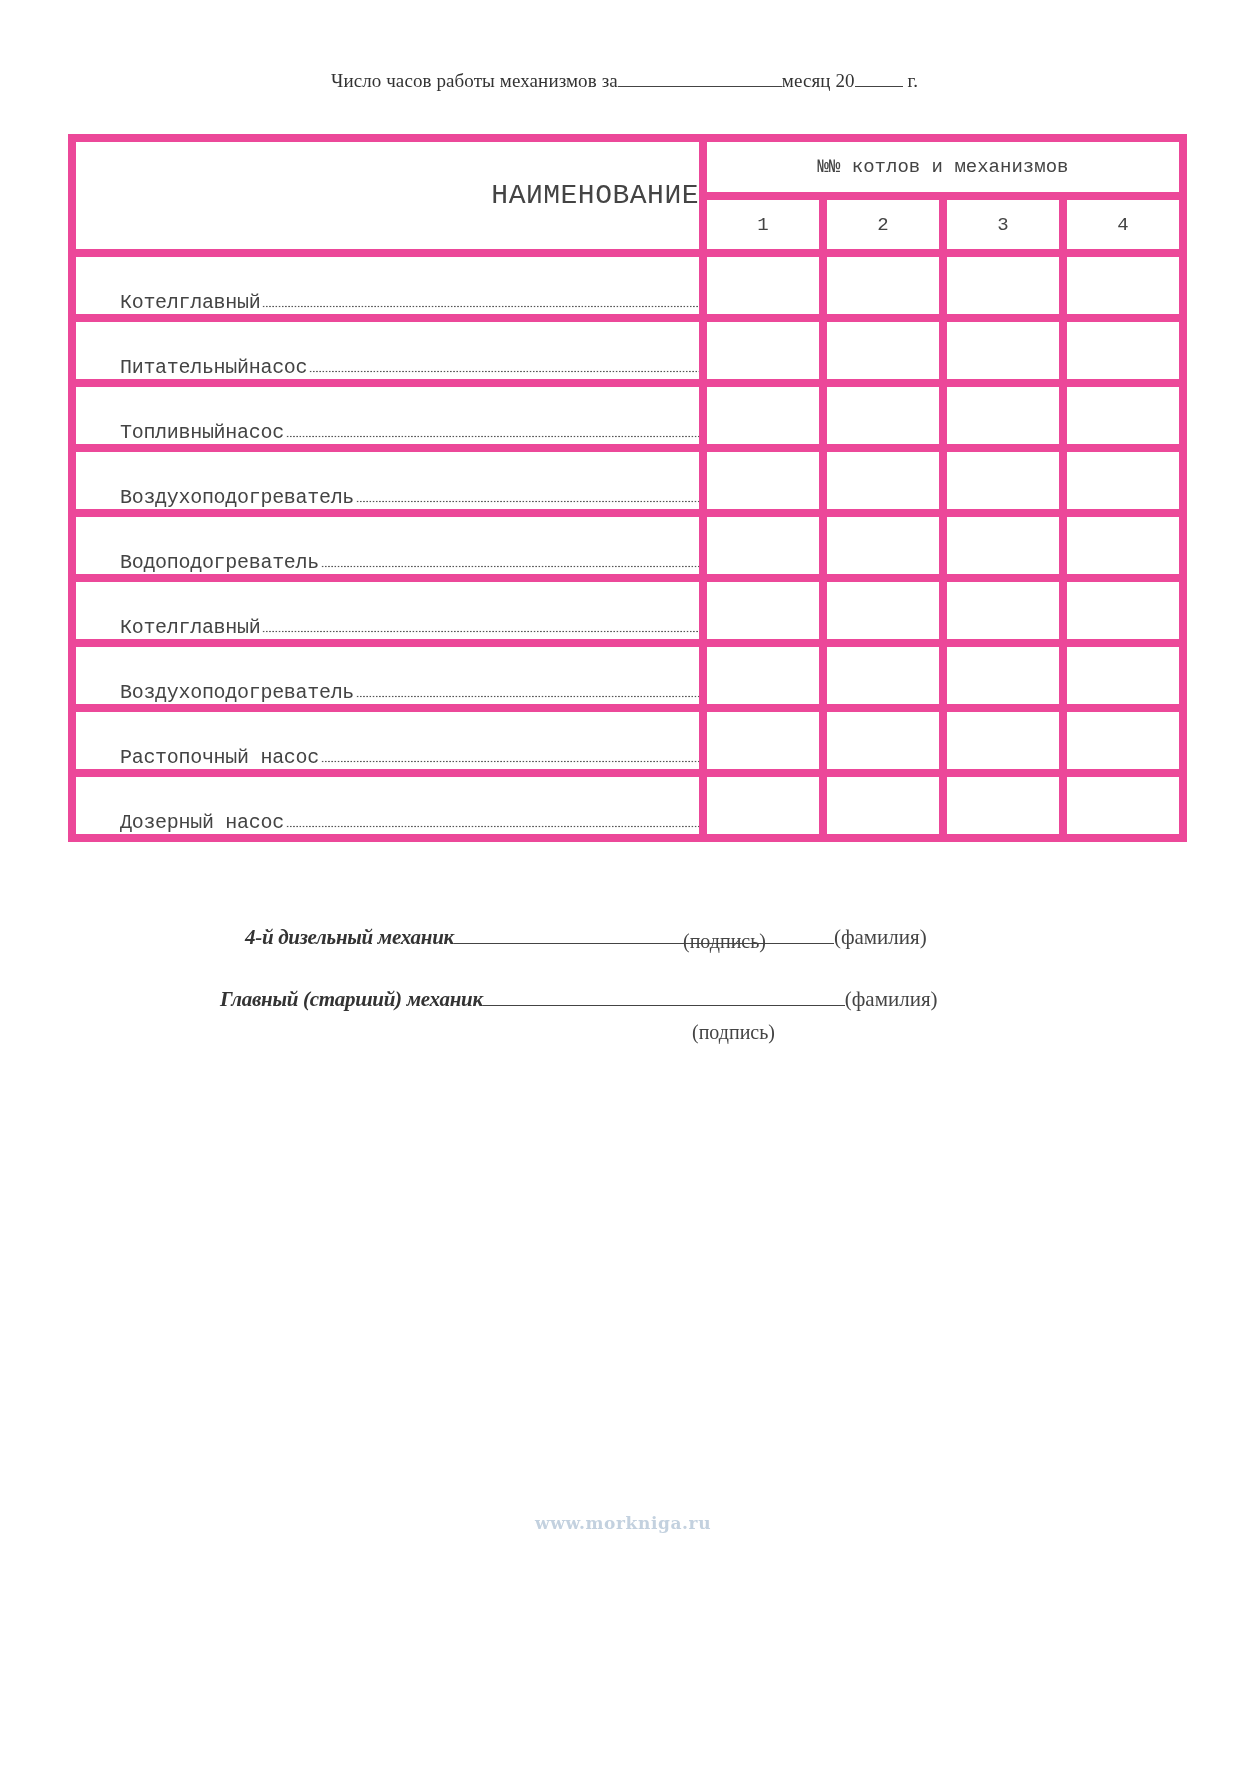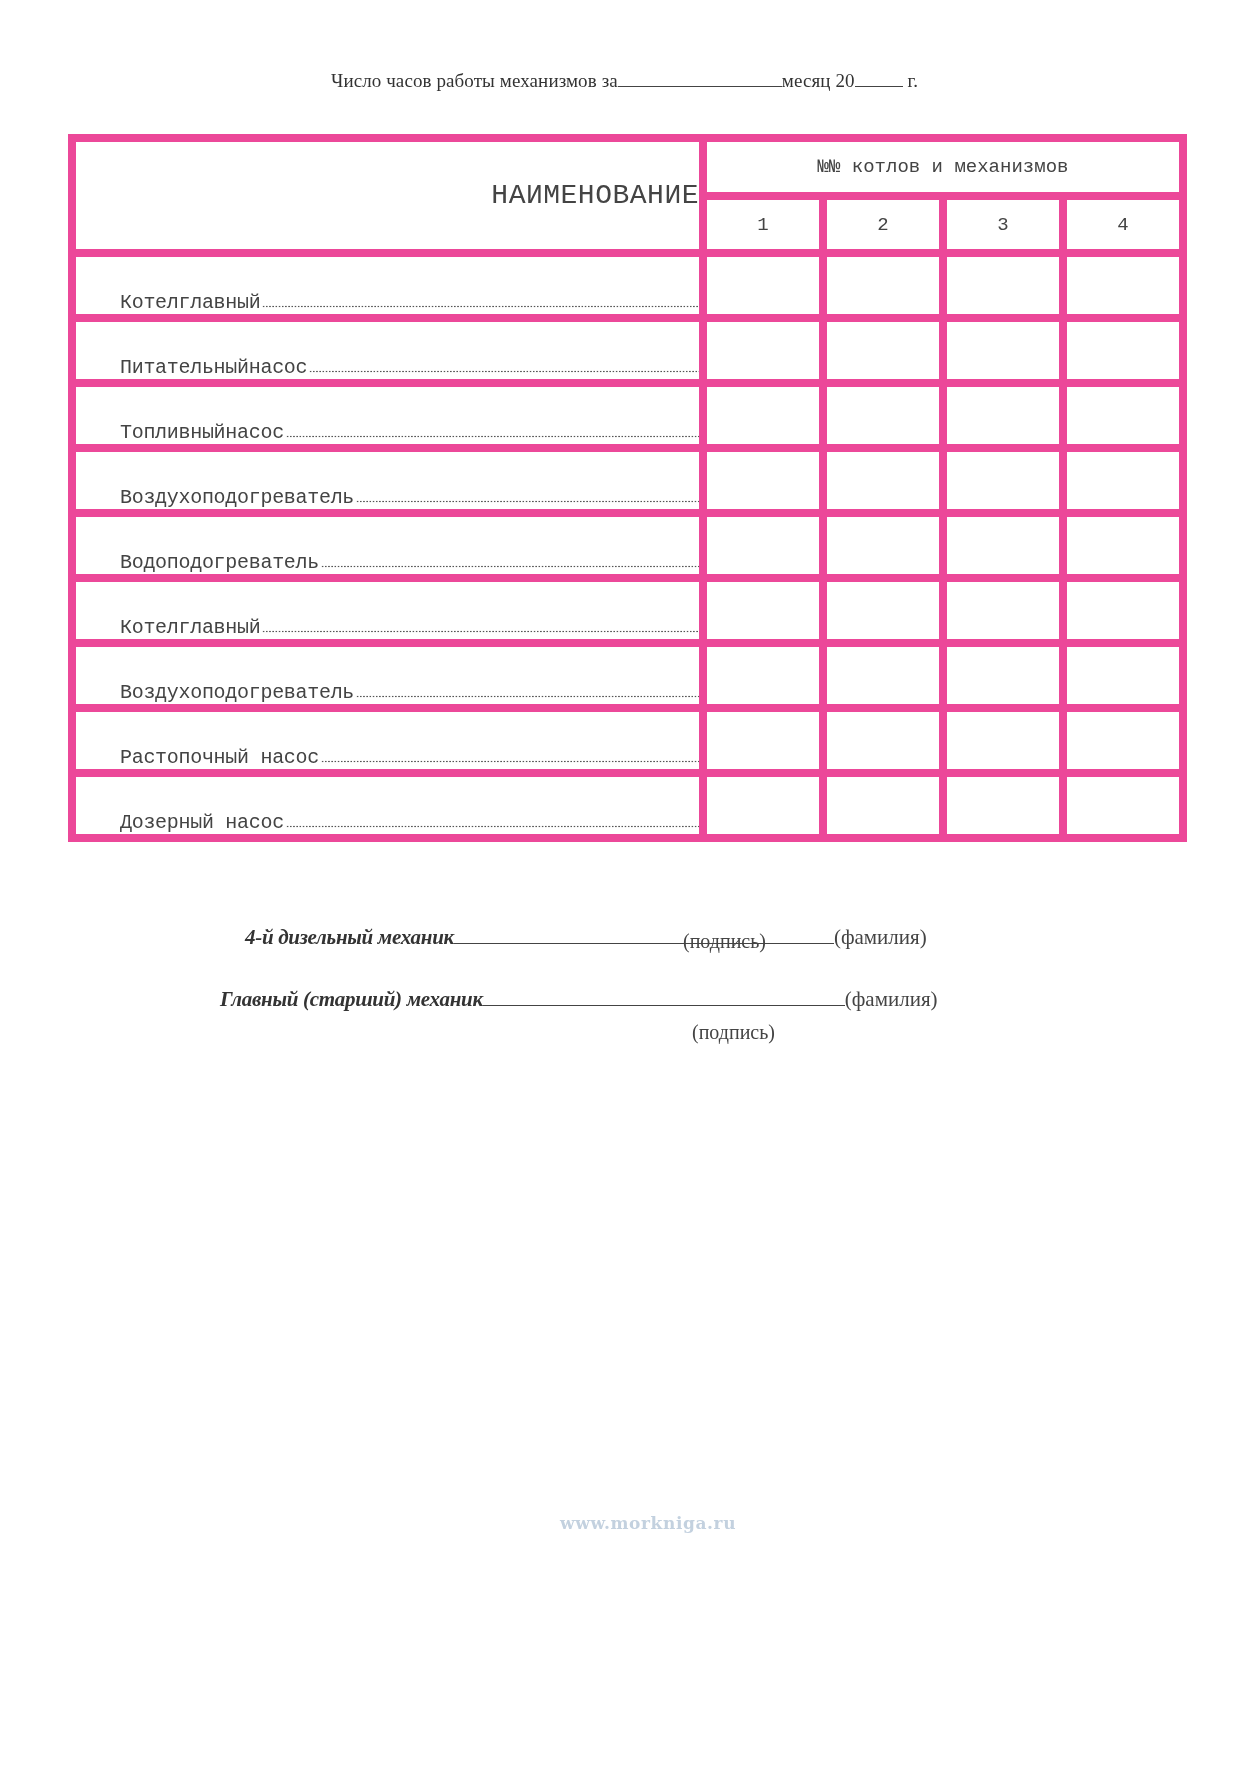--- a/index.html
+++ b/index.html
@@ -54,21 +54,21 @@
     .sig .line { display: inline-block; border-bottom: 1.5px solid #444; height: 18px; vertical-align: baseline; }
     .sig1 { left: 245px; top: 897px; margin-top: 28px; }
     .sig1 .line { width: 380px; }
     .sig2 { left: 220px; top: 987px; }
     .sig2 .line { width: 362px; }
     .sub { position: absolute; font-size: 20px; color: #444; }
     .sub1 { left: 683px; top: 930px; }
     .sub2 { left: 692px; top: 1021px; }
 
     .watermark {
-      position: absolute; left: 560px; top: 1513px; font-size: 17px; font-weight: bold;
+      position: absolute; left: 535px; top: 1513px; font-size: 17px; font-weight: bold;
       color: #c3d1df; letter-spacing: 0.6px; font-family: "DejaVu Serif", serif;
     }
   </style>
 </head>
 <body>
 
 <div class="title">
   <span>Число часов работы механизмов за</span><span class="blank month"></span><span>месяц 20</span><span class="blank year"></span><span> г.</span>
 </div>
 

